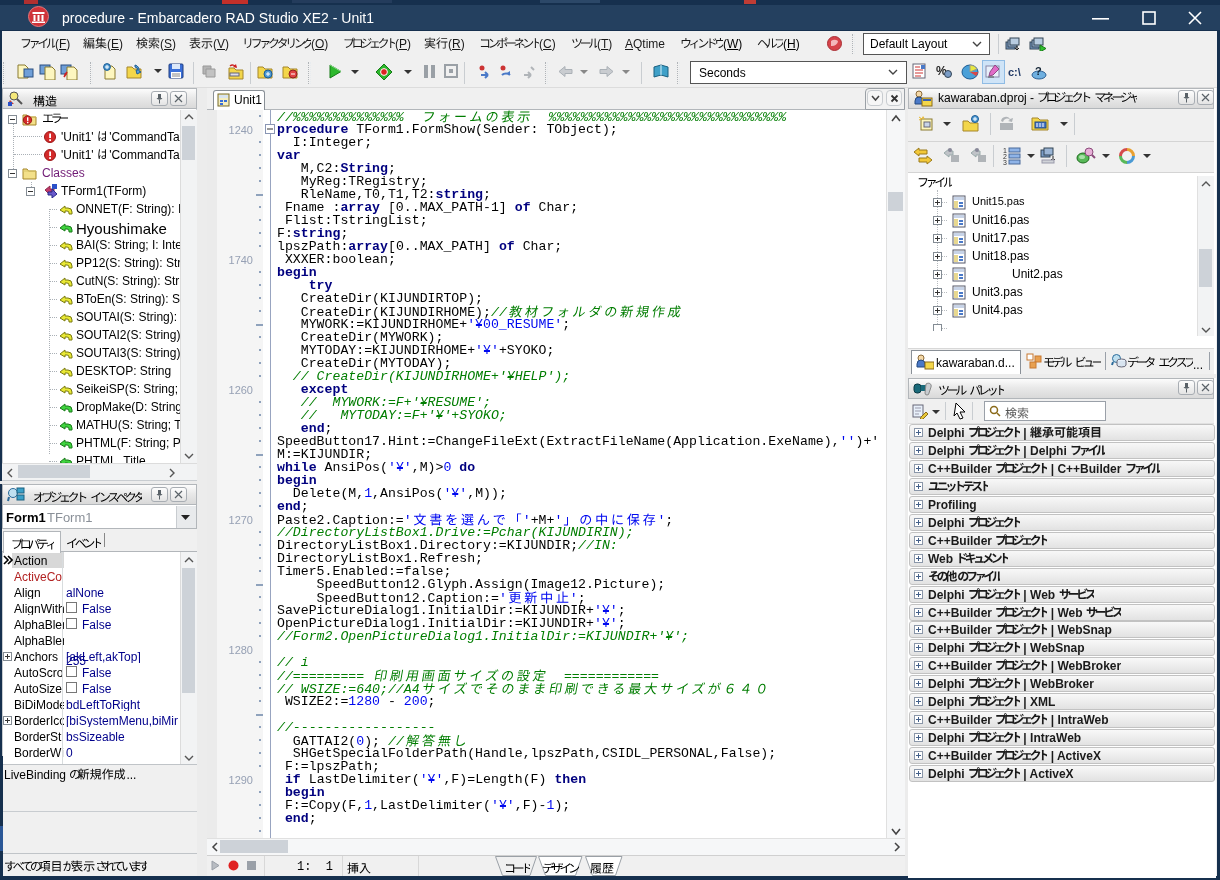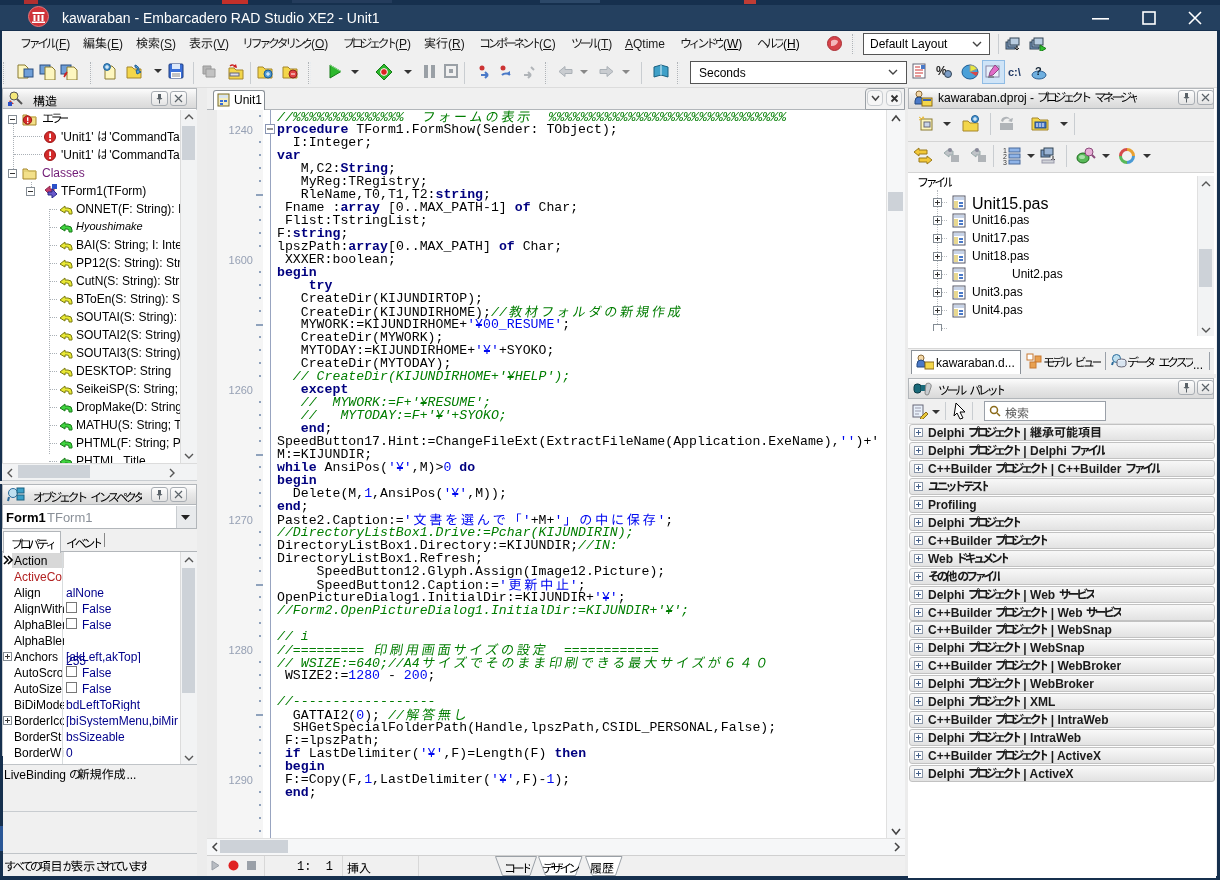--- a/index.html
+++ b/index.html
@@ -18,21 +18,21 @@
 <div class="ab" style="left:0px;top:5px;width:1220px;height:25px;background:#24405f;"></div>
 <svg class="ab" style="left:28px;top:6px;" width="21" height="21" viewBox="0 0 21 21">
     <circle cx="10.5" cy="10.5" r="10" fill="#cf3339"></circle>
     <circle cx="10.5" cy="10.5" r="10" fill="none" stroke="#e8777b" stroke-width="1"></circle>
     <rect x="4.5" y="6" width="12" height="2" fill="#fff"></rect>
     <rect x="5.5" y="9" width="2" height="6" fill="#fff"></rect>
     <rect x="9.5" y="9" width="2" height="6" fill="#fff"></rect>
     <rect x="13.5" y="9" width="2" height="6" fill="#fff"></rect>
     <rect x="4" y="15.5" width="13" height="1.5" fill="#fff"></rect>
   </svg>
-<div class="ab" style="left:62px;top:10px;width:700px;height:16px;color:#fff;font-size:14px;">kawaraban - Embarcadero RAD Studio XE2 - Unit1</div>
+<div class="ab" style="left:62px;top:10px;width:700px;height:16px;color:#fff;font-size:14px;">procedure - Embarcadero RAD Studio XE2 - Unit1</div>
 <svg class="ab" style="left:1090px;top:14px;" width="22" height="10" viewBox="0 0 22 10">
     <rect x="2" y="4" width="17" height="1.6" fill="#fff"></rect>
   </svg>
 <svg class="ab" style="left:1140px;top:10px;" width="18" height="16" viewBox="0 0 18 16">
     <rect x="3" y="2" width="12" height="12" fill="none" stroke="#fff" stroke-width="1.6"></rect>
   </svg>
 <svg class="ab" style="left:1186px;top:9px;" width="18" height="18" viewBox="0 0 18 18">
     <path d="M3 3L15 15M15 3L3 15" stroke="#fff" stroke-width="1.6"></path>
   </svg>
 <div class="ab" style="left:0px;top:30px;width:1220px;height:28px;background:#f0f0f0;border-top:1px solid #16304e;"></div>
@@ -399,21 +399,21 @@
       <rect x="8" y="0" width="5" height="5" fill="#2a50c8"></rect>
     </svg>
     <div class="ab" style="left:59px;top:74px;height:16px;font-size:12px;color:#000;white-space:nowrap;">TForm1(TForm)</div>
     <svg class="ab" style="left:57px;top:93px;" width="14" height="12" viewBox="0 0 14 12">
       <path d="M1 7l5-4v2h3a4 4 0 014 4v2h-3v-1a2 2 0 00-2-2H6v2z" fill="#e8e834" stroke="#7a7a10"></path>
     </svg>
     <div class="ab" style="left:74px;top:92px;height:16px;font-size:12px;color:#000;white-space:nowrap;">ONNET(F: String): In</div>
     <svg class="ab" style="left:57px;top:111px;" width="14" height="12" viewBox="0 0 14 12">
       <path d="M1 7l5-4v2h3a4 4 0 014 4v2h-3v-1a2 2 0 00-2-2H6v2z" fill="#3fd43f" stroke="#1a7a1a"></path>
     </svg>
-    <div class="ab" style="left:74px;top:110px;height:16px;font-size:11px;color:#000;white-space:nowrap;font-style:italic;">Hyoushimake</div>
+    <div class="ab" style="left:74px;top:110px;height:16px;font-size:15px;color:#000;white-space:nowrap;">Hyoushimake</div>
     <svg class="ab" style="left:57px;top:129px;" width="14" height="12" viewBox="0 0 14 12">
       <path d="M1 7l5-4v2h3a4 4 0 014 4v2h-3v-1a2 2 0 00-2-2H6v2z" fill="#e8e834" stroke="#7a7a10"></path>
     </svg>
     <div class="ab" style="left:74px;top:128px;height:16px;font-size:12px;color:#000;white-space:nowrap;">BAI(S: String; I: Inte</div>
     <svg class="ab" style="left:57px;top:147px;" width="14" height="12" viewBox="0 0 14 12">
       <path d="M1 7l5-4v2h3a4 4 0 014 4v2h-3v-1a2 2 0 00-2-2H6v2z" fill="#e8e834" stroke="#7a7a10"></path>
     </svg>
     <div class="ab" style="left:74px;top:146px;height:16px;font-size:12px;color:#000;white-space:nowrap;">PP12(S: String): Strin</div>
     <svg class="ab" style="left:57px;top:165px;" width="14" height="12" viewBox="0 0 14 12">
       <path d="M1 7l5-4v2h3a4 4 0 014 4v2h-3v-1a2 2 0 00-2-2H6v2z" fill="#e8e834" stroke="#7a7a10"></path>
@@ -715,29 +715,31 @@
           <use href="#g44" x="1330"></use>
           <use href="#g72" x="2550"></use>
           <use href="#g73" x="3770"></use>
           <use href="#g74" x="4990"></use>
           <use href="#g75" x="6210"></use>
         </g>
       </svg><span style="color:#0009f0">'</span><span>;</span></div>
     <div style="height:13px;white-space:pre"><i style="color:#007d00">//DirectoryListBox1.Drive:=Pchar(KIJUNDIRIN);</i></div>
     <div style="height:13px;white-space:pre"><span>DirectoryListBox1.Directory:=KIJUNDIR;</span><i style="color:#007d00">//IN:</i></div>
     <div style="height:13px;white-space:pre"><span>DirectoryListBox1.Refresh;</span></div>
+    <div style="height:13px;white-space:pre"><span>Timer5.Enabled:=false;</span></div>
     <div style="height:13px;white-space:pre"><span>     SpeedButton12.Glyph.Assign(Image12.Picture);</span></div>
     <div style="height:13px;white-space:pre"><span>     SpeedButton12.Caption:=</span><span style="color:#0009f0">'</span><svg width="63" height="13" style="vertical-align:-2px;" viewBox="0 0 63 13">
         <g transform="translate(0,11.4) scale(0.013,-0.013)" fill="#0009f0">
           <use href="#g76" x="110"></use>
           <use href="#g45" x="1330"></use>
           <use href="#g72" x="2550"></use>
           <use href="#g77" x="3770"></use>
         </g>
       </svg><span style="color:#0009f0">'</span><span>;</span></div>
+    <div style="height:13px;white-space:pre"><span>SavePictureDialog1.InitialDir:=KIJUNDIR+</span><span style="color:#0009f0">'¥'</span><span>;</span></div>
     <div style="height:13px;white-space:pre"><span>OpenPictureDialog1.InitialDir:=KIJUNDIR+</span><span style="color:#0009f0">'¥'</span><span>;</span></div>
     <div style="height:13px;white-space:pre"><i style="color:#007d00">//Form2.OpenPictureDialog1.InitialDir:=KIJUNDIR+'¥';</i></div>
     <div style="height:13px;white-space:pre"></div>
     <div style="height:13px;white-space:pre"><i style="color:#007d00">// i</i></div>
     <div style="height:13px;white-space:pre"><i style="color:#007d00">//========= </i><svg width="176" height="13" style="vertical-align:-2px;" viewBox="0 0 176 13">
         <g transform="translate(0,11.4) scale(0.013,-0.013) skewX(10)" fill="#007d00">
           <use href="#g78" x="110"></use>
           <use href="#g79" x="1330"></use>
           <use href="#g80" x="2550"></use>
           <use href="#g81" x="3770"></use>
@@ -798,21 +800,21 @@
 <div class="ab" style="left:211px;top:124px;width:42px;height:11px;font-size:11px;color:#96a0b4;text-align:right;">1240</div>
 <div class="ab" style="left:259px;top:141px;width:2px;height:2px;background:#8fa2bc;"></div>
 <div class="ab" style="left:259px;top:154px;width:2px;height:2px;background:#8fa2bc;"></div>
 <div class="ab" style="left:259px;top:167px;width:2px;height:2px;background:#8fa2bc;"></div>
 <div class="ab" style="left:259px;top:180px;width:2px;height:2px;background:#8fa2bc;"></div>
 <div class="ab" style="left:256px;top:194px;width:7px;height:2px;background:#8fa2bc;"></div>
 <div class="ab" style="left:259px;top:206px;width:2px;height:2px;background:#8fa2bc;"></div>
 <div class="ab" style="left:259px;top:219px;width:2px;height:2px;background:#8fa2bc;"></div>
 <div class="ab" style="left:259px;top:232px;width:2px;height:2px;background:#8fa2bc;"></div>
 <div class="ab" style="left:259px;top:245px;width:2px;height:2px;background:#8fa2bc;"></div>
-<div class="ab" style="left:211px;top:254px;width:42px;height:11px;font-size:11px;color:#96a0b4;text-align:right;">1600</div>
+<div class="ab" style="left:211px;top:254px;width:42px;height:11px;font-size:11px;color:#96a0b4;text-align:right;">1740</div>
 <div class="ab" style="left:259px;top:271px;width:2px;height:2px;background:#8fa2bc;"></div>
 <div class="ab" style="left:259px;top:284px;width:2px;height:2px;background:#8fa2bc;"></div>
 <div class="ab" style="left:259px;top:297px;width:2px;height:2px;background:#8fa2bc;"></div>
 <div class="ab" style="left:259px;top:310px;width:2px;height:2px;background:#8fa2bc;"></div>
 <div class="ab" style="left:256px;top:324px;width:7px;height:2px;background:#8fa2bc;"></div>
 <div class="ab" style="left:259px;top:336px;width:2px;height:2px;background:#8fa2bc;"></div>
 <div class="ab" style="left:259px;top:349px;width:2px;height:2px;background:#8fa2bc;"></div>
 <div class="ab" style="left:259px;top:362px;width:2px;height:2px;background:#8fa2bc;"></div>
 <div class="ab" style="left:259px;top:375px;width:2px;height:2px;background:#8fa2bc;"></div>
 <div class="ab" style="left:211px;top:384px;width:42px;height:11px;font-size:11px;color:#96a0b4;text-align:right;">1260</div>
@@ -1055,21 +1057,21 @@
     <rect x="0.5" y="0.5" width="8" height="8" fill="#fff" stroke="#848c94"></rect>
     <path d="M2 4.5h5M4.5 2v5" stroke="#333"></path>
   </svg>
 <svg class="ab" style="left:952px;top:195px;" width="14" height="15" viewBox="0 0 14 15">
     <rect x="1" y="1" width="12" height="13" fill="#fff" stroke="#55586a"></rect>
     <rect x="2" y="2" width="10" height="3" fill="#c8d4e8"></rect>
     <rect x="2" y="6" width="4" height="7" fill="#e8d890"></rect>
     <rect x="7" y="7" width="4" height="2" fill="#4a79c8"></rect>
     <rect x="7" y="10" width="4" height="2" fill="#4a79c8"></rect>
   </svg>
-<div class="ab" style="left:972px;top:195px;height:15px;font-size:16px;color:#000;">Unit15.pas</div>
+<div class="ab" style="left:972px;top:195px;height:15px;font-size:11px;color:#000;">Unit15.pas</div>
 <svg class="ab" style="left:933px;top:216px;" width="9" height="9" viewBox="0 0 9 9">
     <rect x="0.5" y="0.5" width="8" height="8" fill="#fff" stroke="#848c94"></rect>
     <path d="M2 4.5h5M4.5 2v5" stroke="#333"></path>
   </svg>
 <svg class="ab" style="left:952px;top:213px;" width="14" height="15" viewBox="0 0 14 15">
     <rect x="1" y="1" width="12" height="13" fill="#fff" stroke="#55586a"></rect>
     <rect x="2" y="2" width="10" height="3" fill="#c8d4e8"></rect>
     <rect x="2" y="6" width="4" height="7" fill="#e8d890"></rect>
     <rect x="7" y="7" width="4" height="2" fill="#4a79c8"></rect>
     <rect x="7" y="10" width="4" height="2" fill="#4a79c8"></rect>

